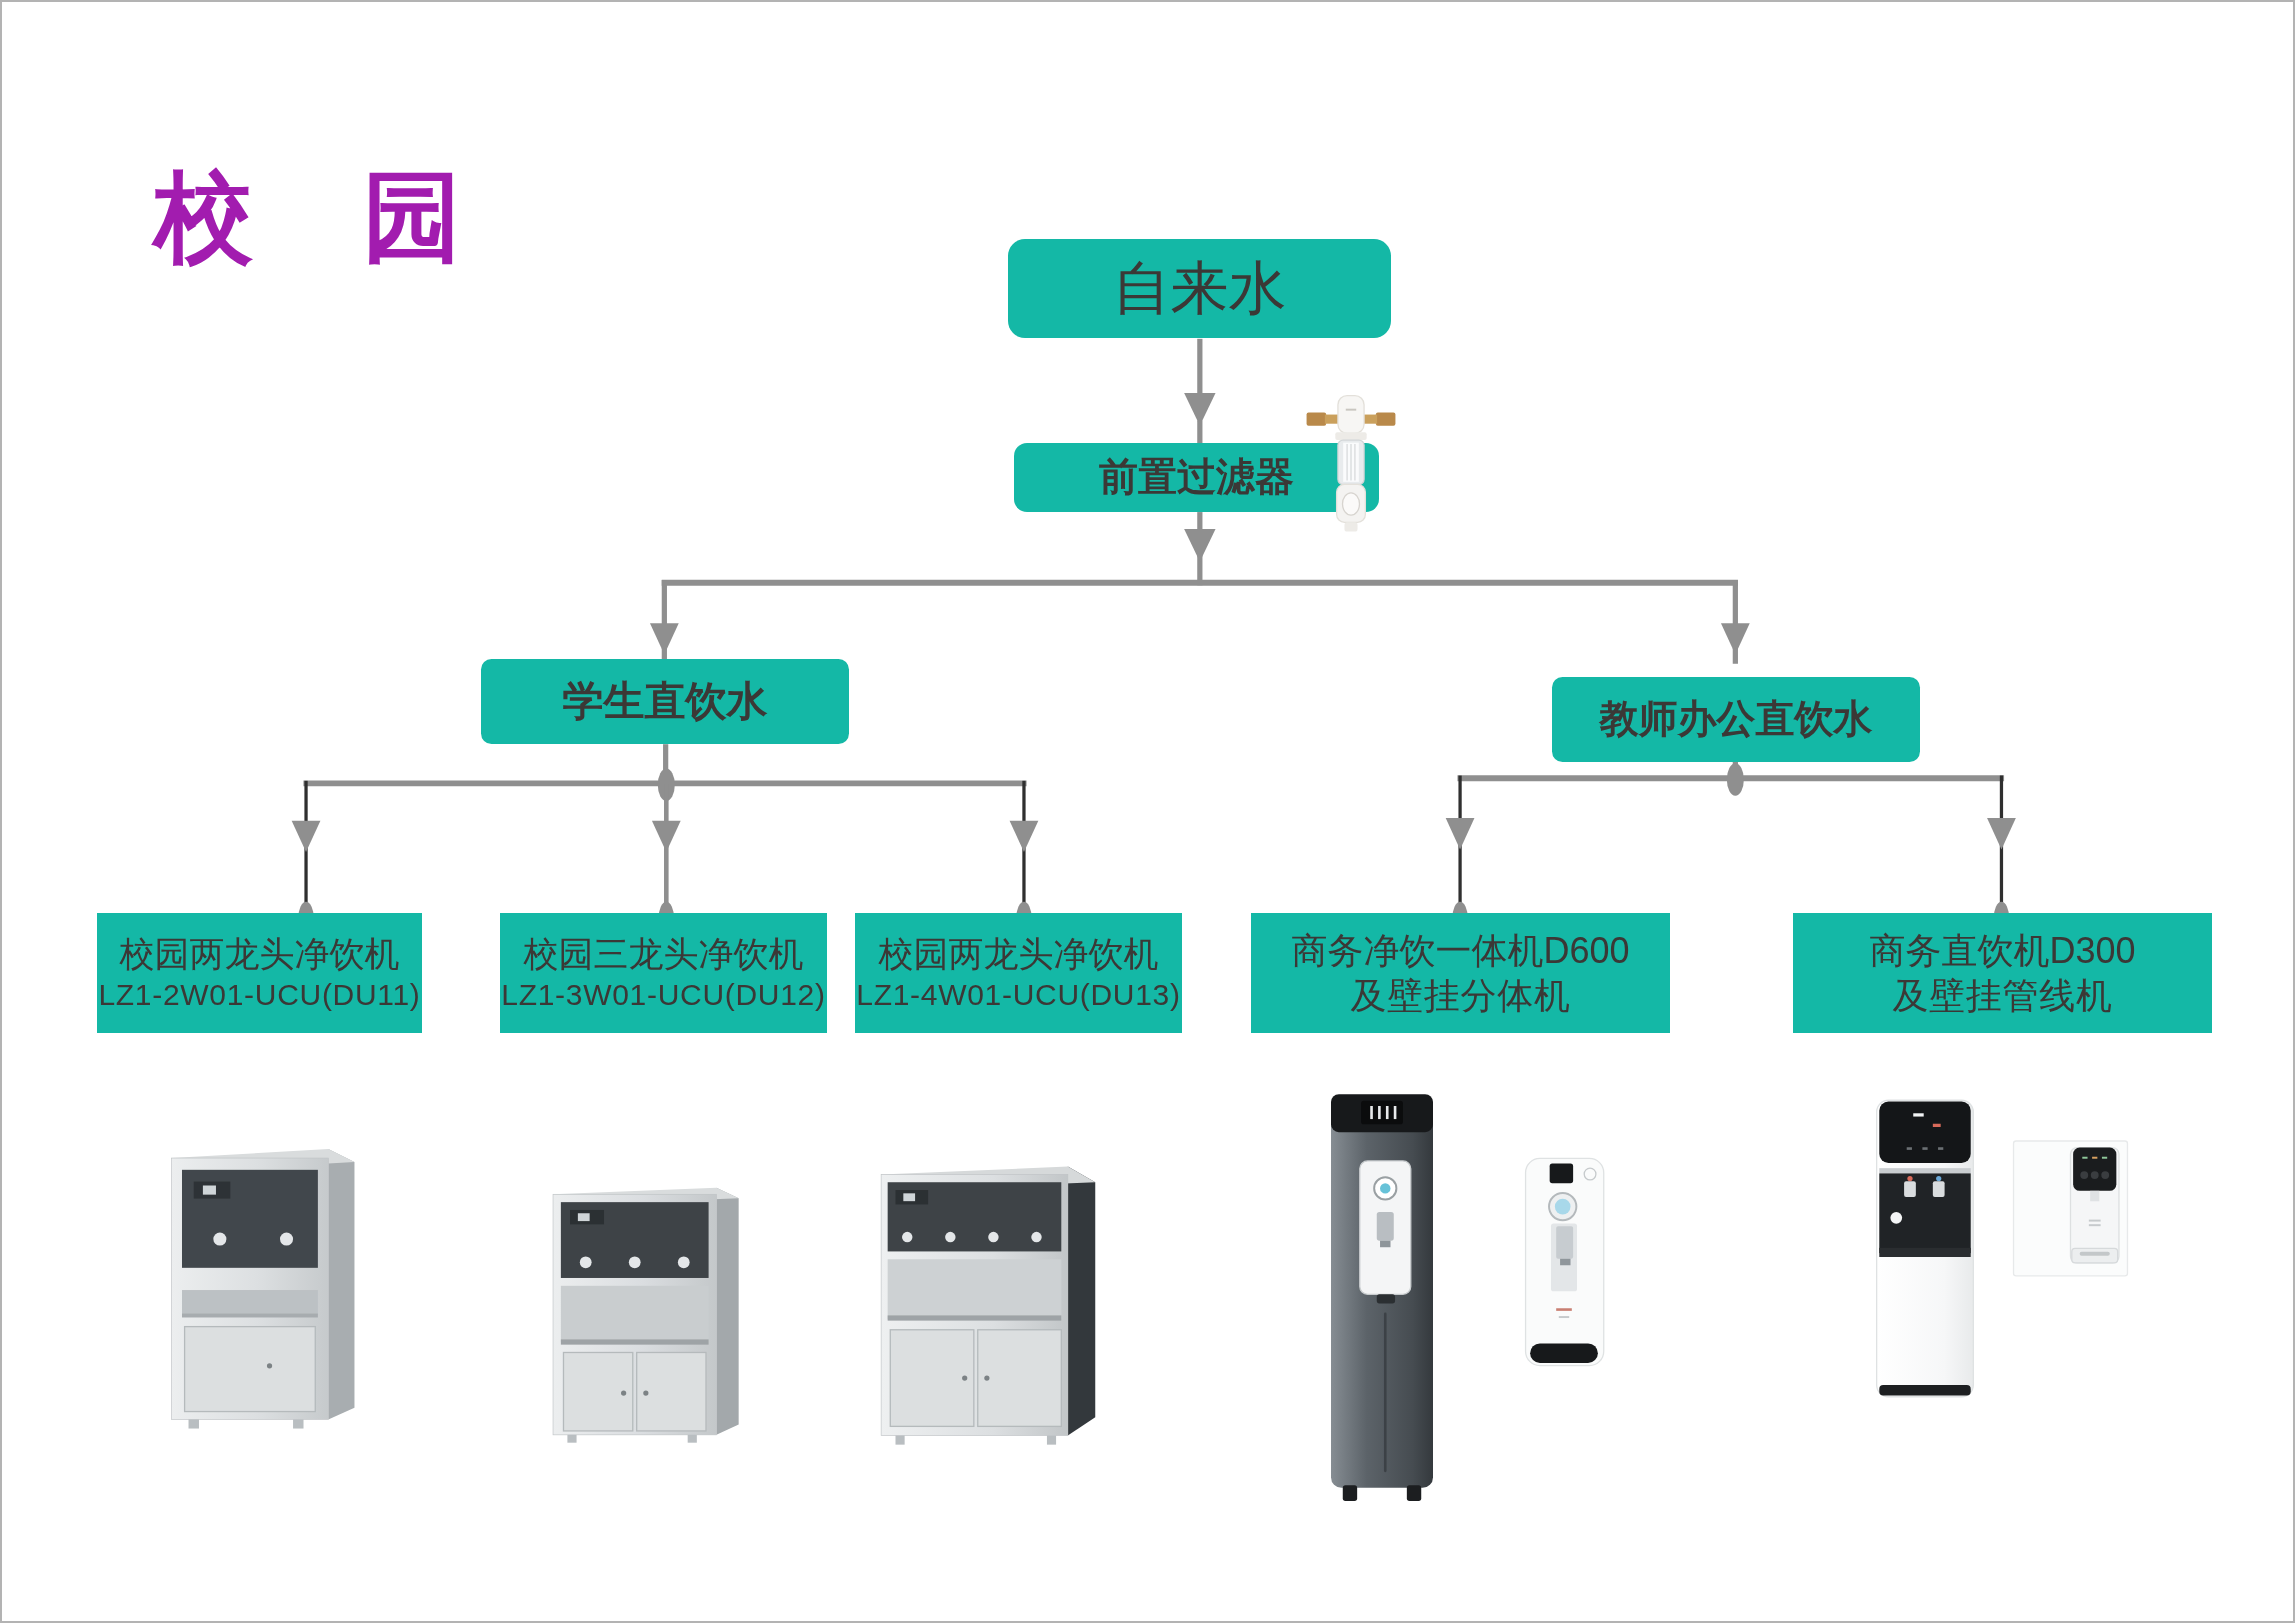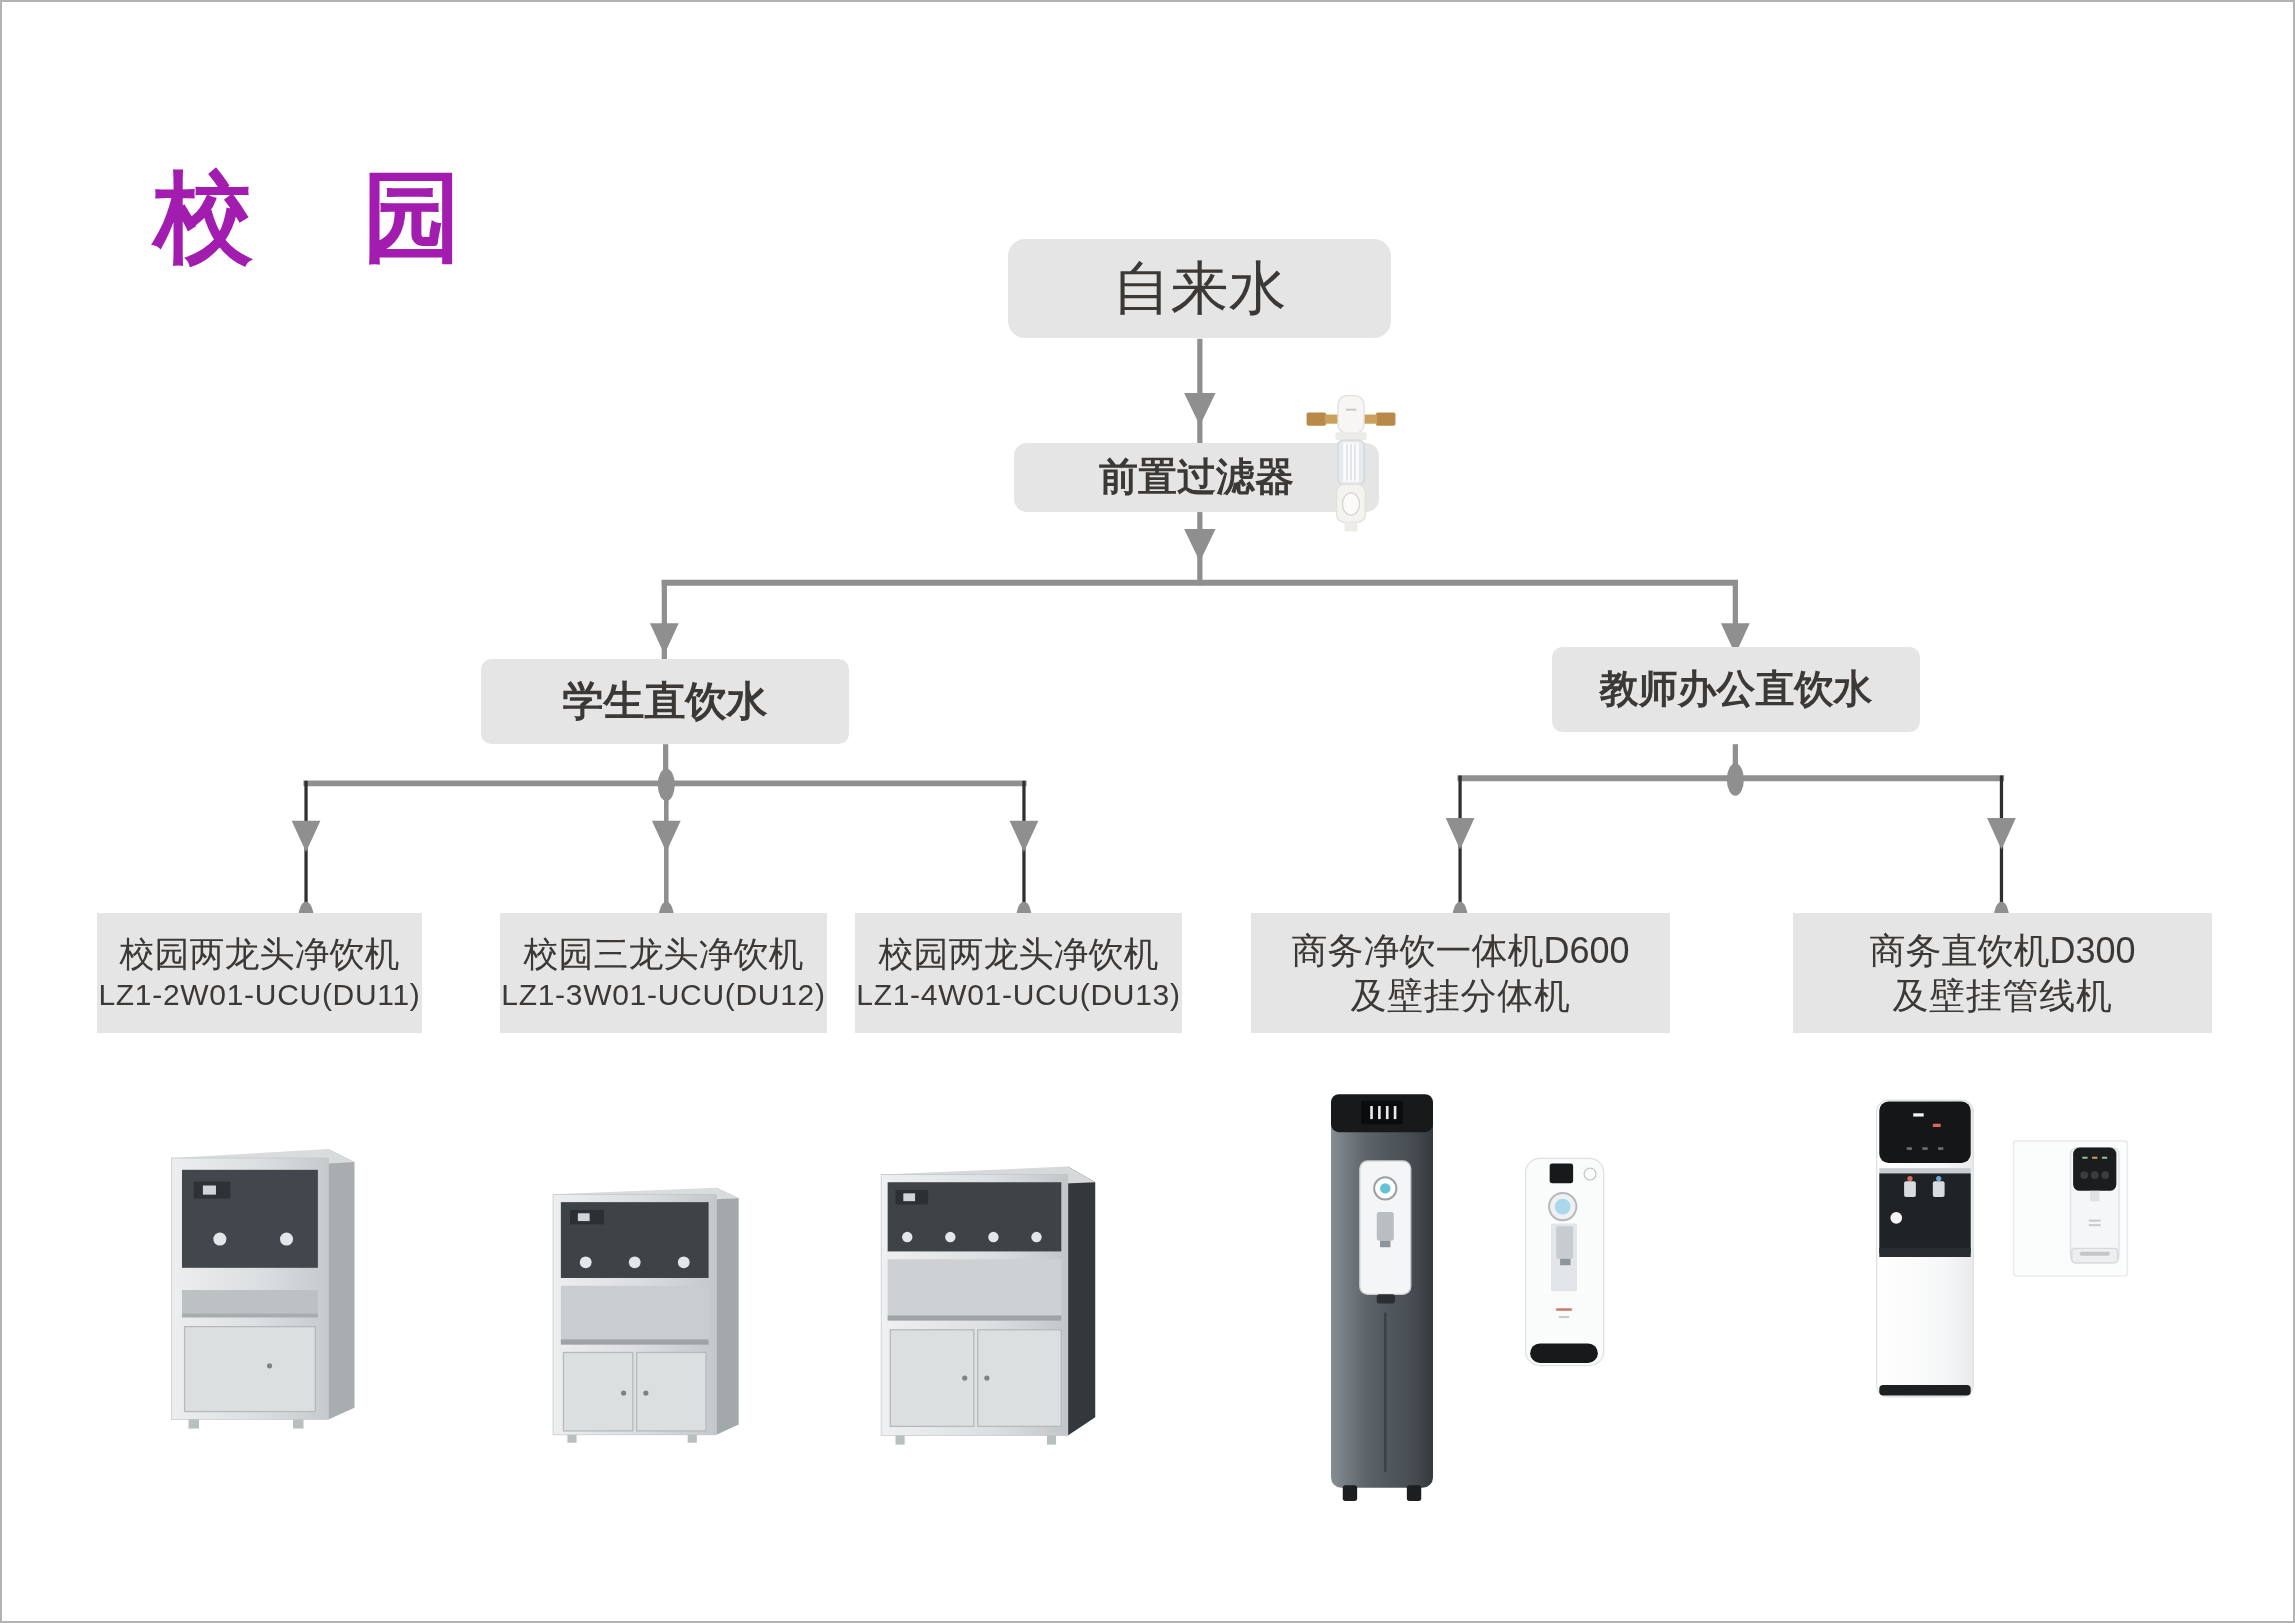--- a/index.html
+++ b/index.html
@@ -8,28 +8,28 @@
     border:2.6px solid #b3b3b3;box-sizing:border-box;overflow:hidden;
     font-family:"Liberation Sans","DejaVu Sans",sans-serif;color:#3b3836;
   }
   #connectors{position:absolute;left:0;top:0;z-index:1;}
   .product{position:absolute;z-index:3;}
   #page-title{
     position:absolute;left:152px;top:150px;z-index:2;
     font-size:99px;font-weight:900;color:#a21caf;letter-spacing:5.2px;white-space:pre;
   }
   .node{
-    position:absolute;z-index:2;background:#e5e5e5;color:#3b3836;
+    position:absolute;z-index:2;background:#14b8a6;color:#3b3836;
     display:flex;flex-direction:column;align-items:center;justify-content:center;
     text-align:center;line-height:1.25;
   }
   #n-source   {left:1006px;top:237px;width:383px;height:99px;border-radius:17px;font-size:58px;}
   #n-prefilter{left:1012px;top:441px;width:365px;height:69px;border-radius:13px;font-size:39px;font-weight:bold;}
   #n-student  {left:479px; top:657px;width:368px;height:85px;border-radius:10.5px;font-size:41px;font-weight:bold;align-items:center;}
-  #n-teacher  {left:1550px;top:645px;width:368px;height:85px;border-radius:10.5px;font-size:39px;font-weight:bold;}
+  #n-teacher  {left:1550px;top:675px;width:368px;height:85px;border-radius:10.5px;font-size:39px;font-weight:bold;}
   .leaf{height:120px;}
   #n-a{left:95px; top:911px;width:325px;}
   #n-b{left:498px; top:911px;width:327px;}
   #n-c{left:853px;top:911px;width:327px;}
   #n-d{left:1249px;top:911px;width:419px;}
   #n-e{left:1791px;top:911px;width:419px;}
   .leaf .l1{font-size:35px;}
   .leaf .l2{font-size:30px;letter-spacing:0.7px;}
   .leaf-cn .l1,.leaf-cn .l2{font-size:36px;}
 </style>

